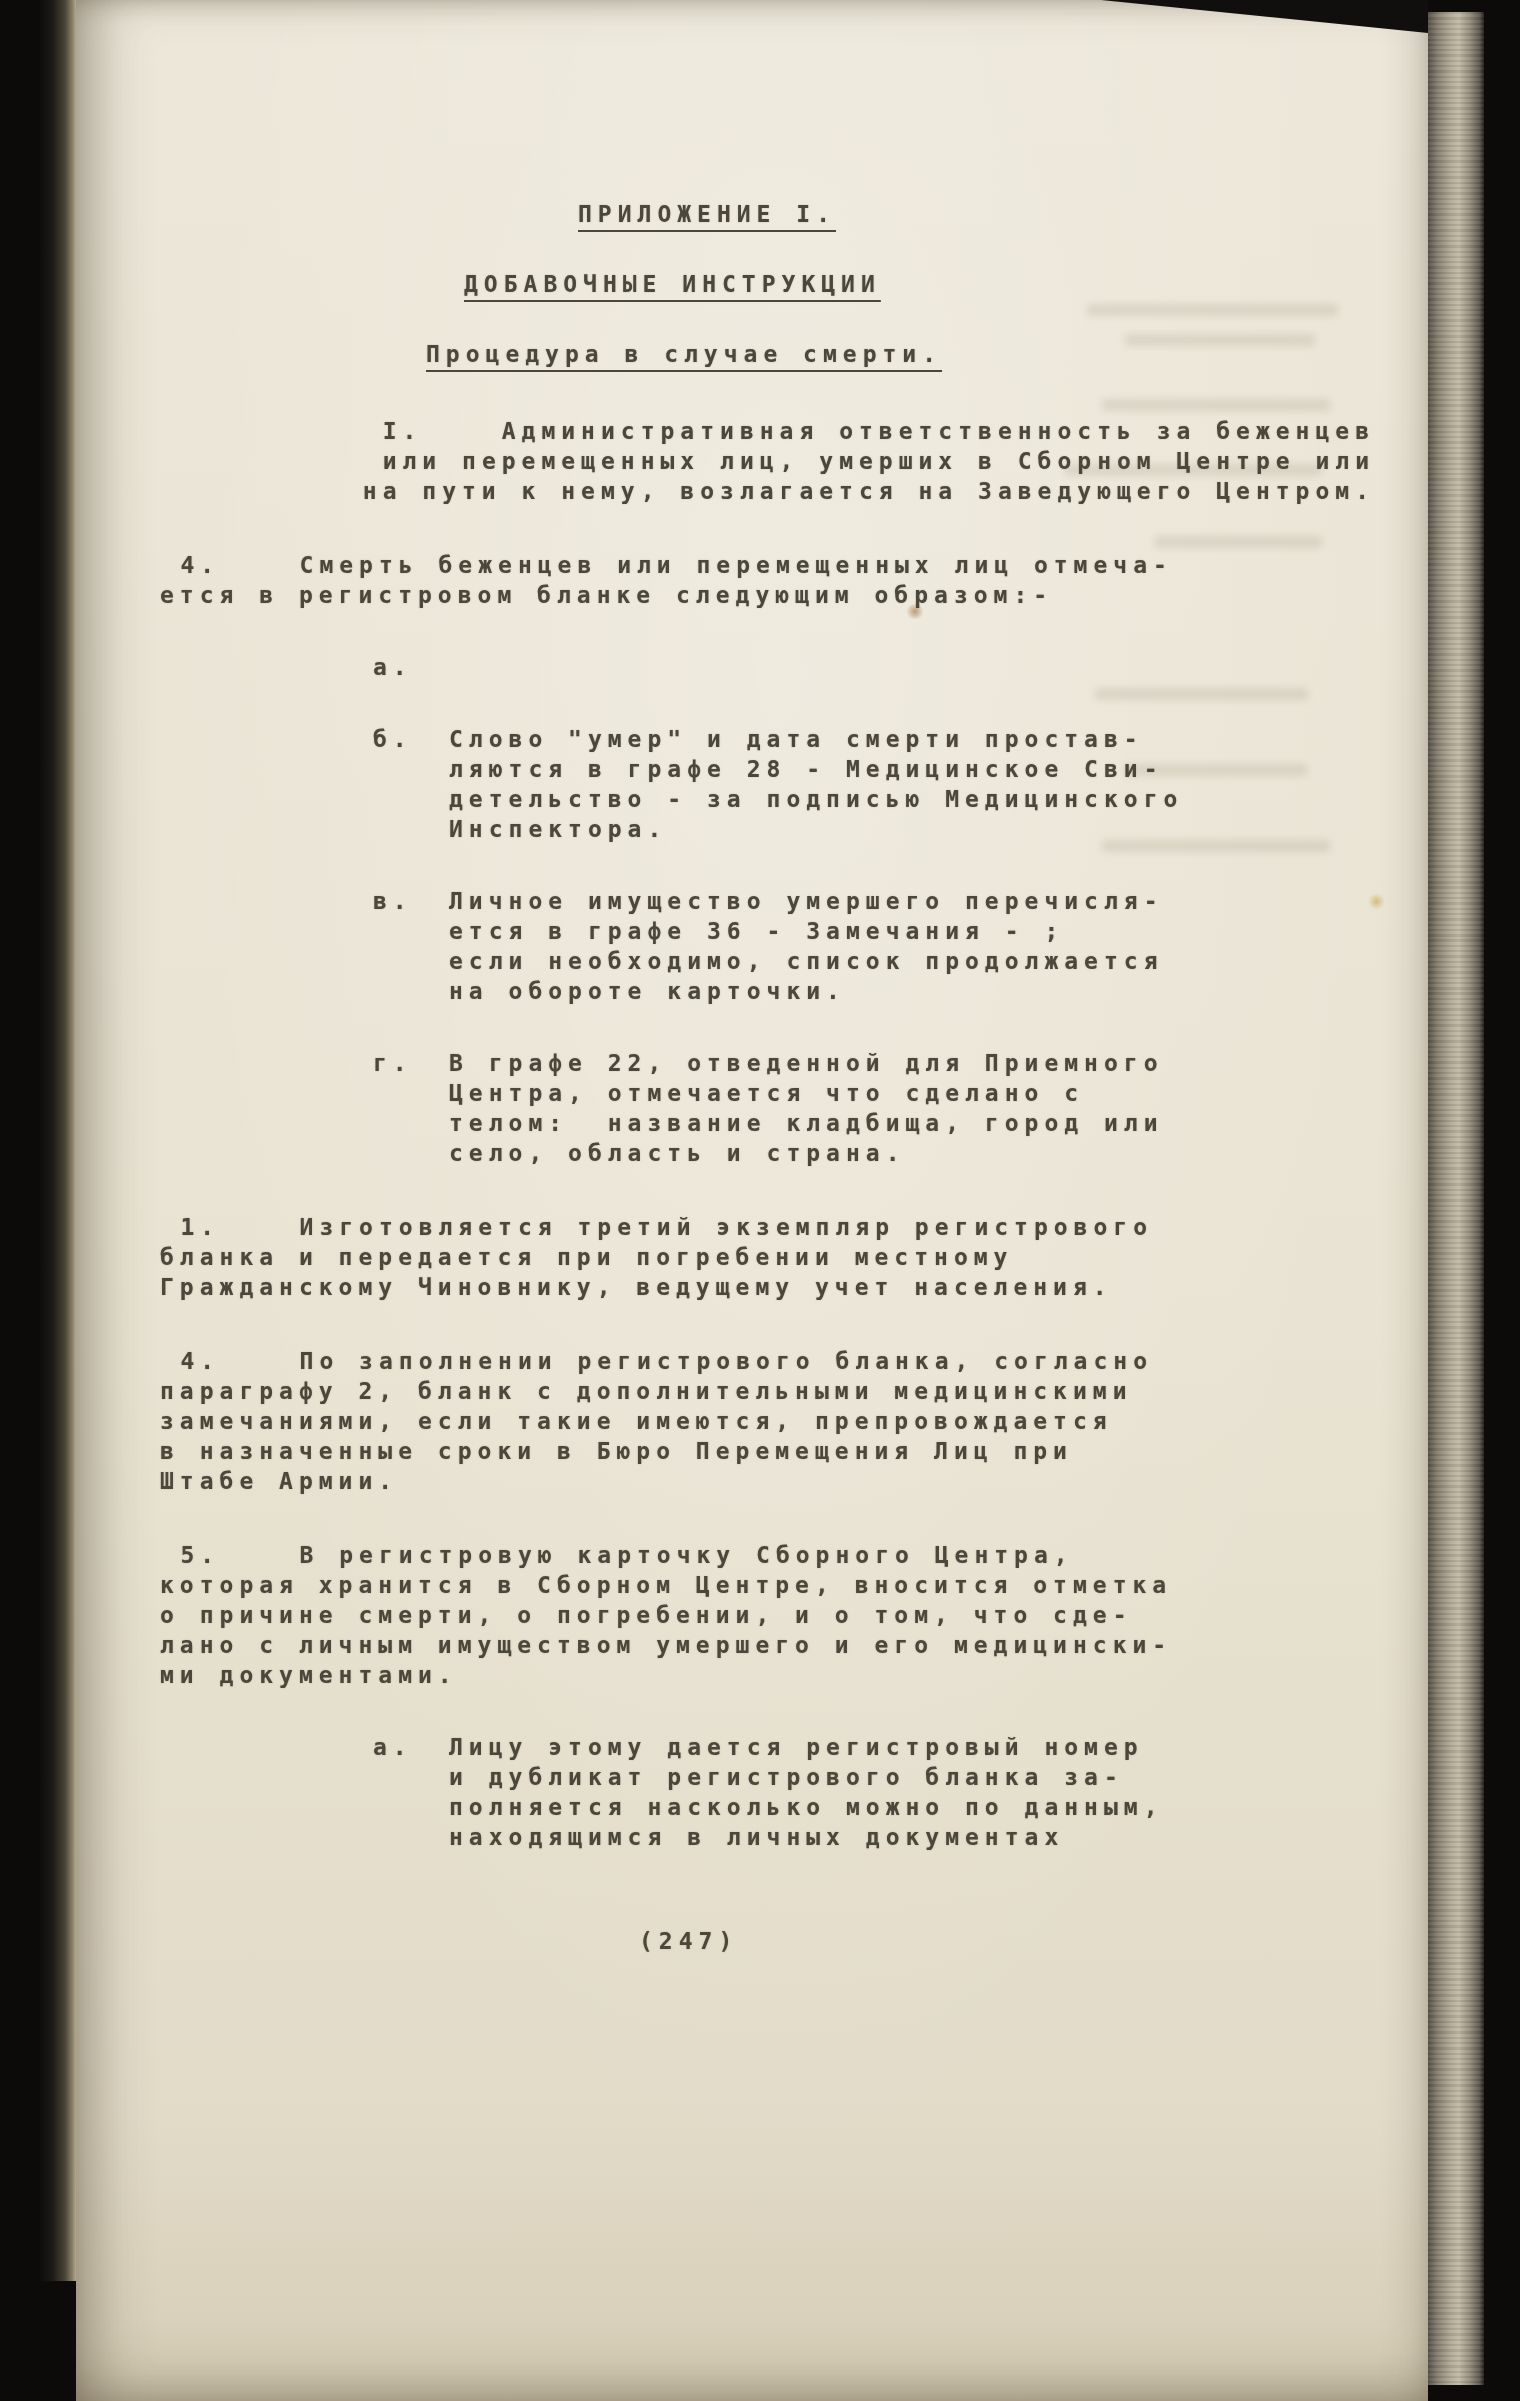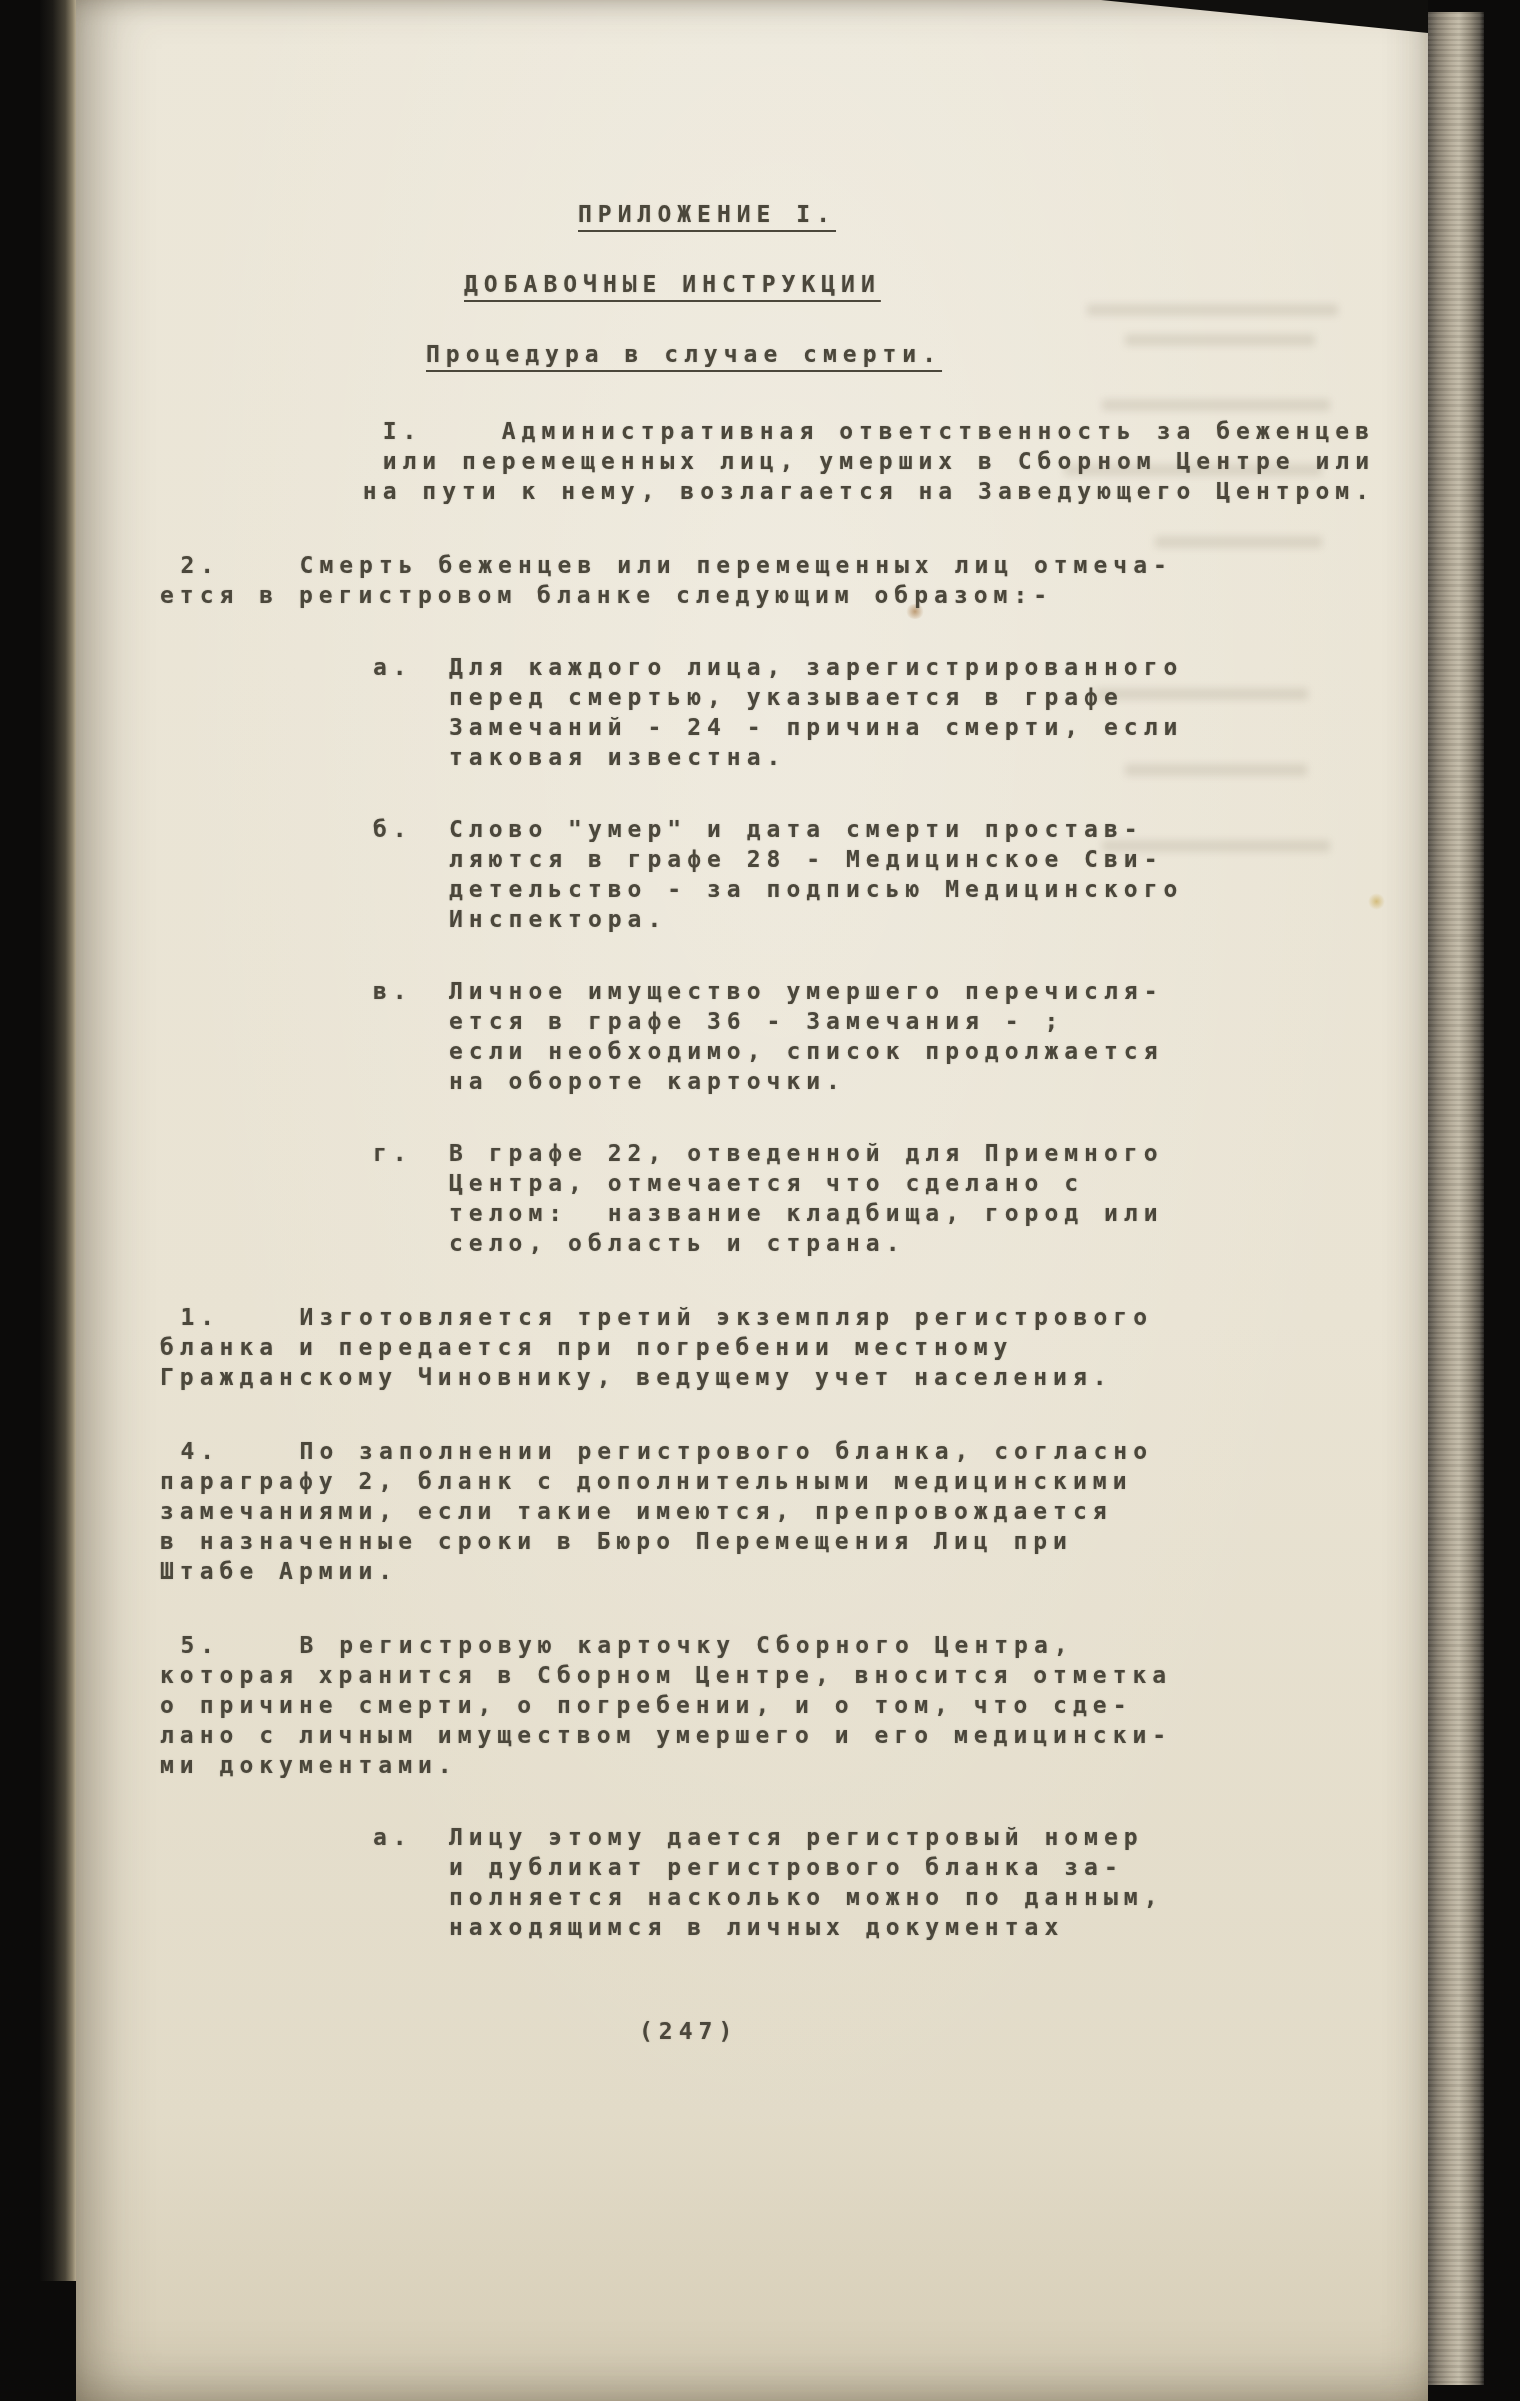--- a/index.html
+++ b/index.html
@@ -147,29 +147,25 @@
     <div class="content">
 
       <div class="h h1">ПРИЛОЖЕНИЕ I.</div>
       <div class="h h2">ДОБАВОЧНЫЕ ИНСТРУКЦИИ</div>
       <div class="h h3">Процедура в случае смерти.</div>
 
       <p class="para first">I.    Административная ответственность за беженцев
 или перемещенных лиц, умерших в Сборном Центре или
 на пути к нему, возлагается на Заведующего Центром.</p>
 
-      <p class="para">2.    Смерть беженцев или перемещенных лиц отмеча-
+      <p class="para">4.    Смерть беженцев или перемещенных лиц отмеча-
 ется в регистровом бланке следующим образом:-</p>
 
       <div class="subitem">
         <span class="si-label">а.</span>
-        <span class="si-text">Для каждого лица, зарегистрированного
-перед смертью, указывается в графе
-Замечаний - 24 - причина смерти, если
-таковая известна.</span>
       </div>
 
       <div class="subitem">
         <span class="si-label">б.</span>
         <span class="si-text">Слово "умер" и дата смерти простав-
 ляются в графе 28 - Медицинское Сви-
 детельство - за подписью Медицинского
 Инспектора.</span>
       </div>
 

